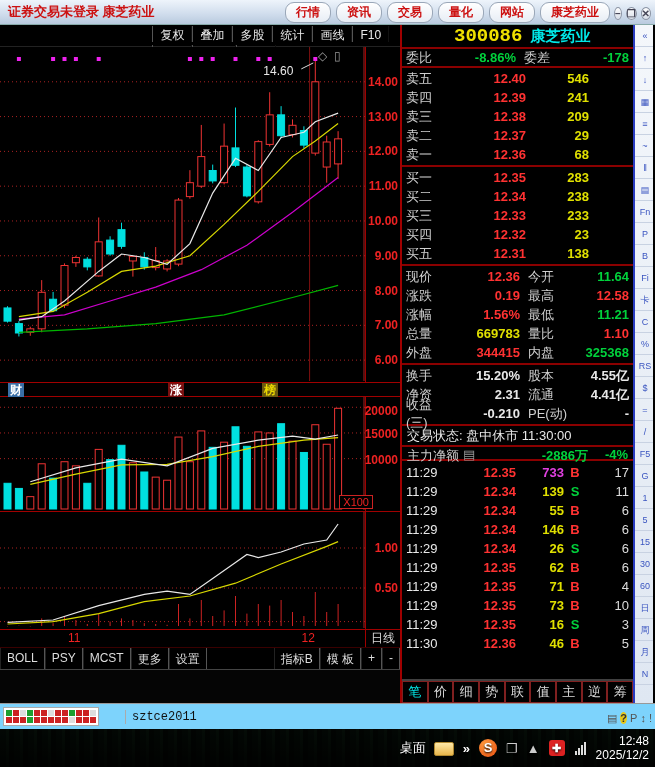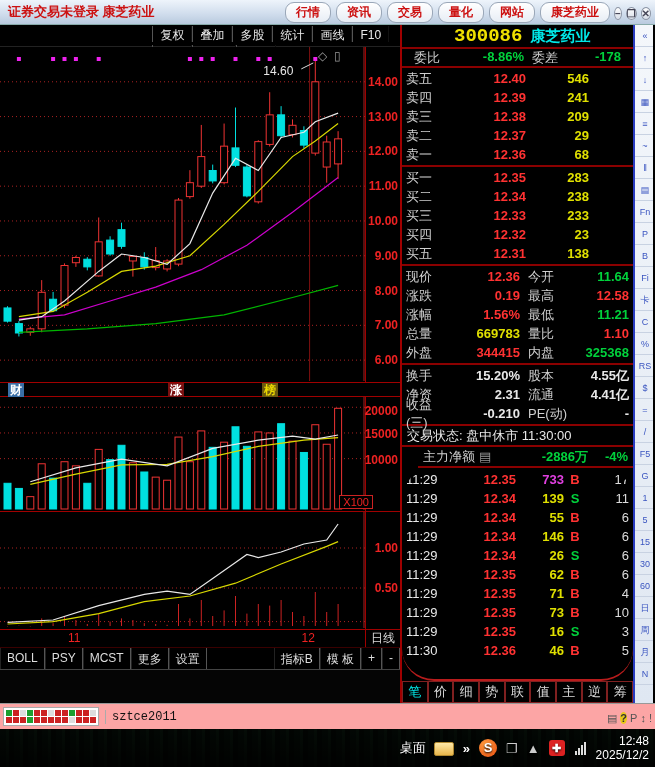--- a/index.html
+++ b/index.html
@@ -52,49 +52,49 @@
   .chart-fill { flex:1; background:#050505; }
 
   
   .q-header { height:24px; display:flex; align-items:center; padding-left:52px; border-bottom:2px solid #8b0000; }
   .q-code { color:#f0e000; font-size:19px; font-weight:bold; margin-right:8px; font-family:"Liberation Mono",monospace;}
   .q-name { color:#00e8e8; font-size:15px; font-weight:bold; }
   .q-row { display:flex; align-items:center; height:19px; padding:0 4px; }
   .q-row .lab { color:#cfcfcf; width:48px; flex:0 0 auto;}
   .q-row .prc { width:72px; text-align:right; font-weight:bold;}
   .q-row .vol { flex:1; text-align:right; padding-right:40px; font-weight:bold;}
-  .weibi-row { display:flex; height:19px; align-items:flex-start; padding:0 12px; border-bottom:2px solid #8b0000;}
+  .weibi-row { display:flex; height:19px; align-items:center; padding:0 4px; border-bottom:2px solid #8b0000;}
   .sellblock, .buyblock { border-bottom:2px solid #8b0000; padding:1px 0;}
   .infoblock { border-bottom:2px solid #8b0000; padding:1px 0;}
   .i-row { display:flex; height:19px; align-items:center; padding:0 4px;}
   .i-row .lab { color:#cfcfcf; width:44px;}
   .i-row .val1 { width:70px; text-align:right; font-weight:bold;}
   .i-row .lab2 { color:#cfcfcf; width:56px; padding-left:8px;}
   .i-row .val2 { flex:1; text-align:right; font-weight:bold;}
   .statusrow { height:21px; display:flex; align-items:center; padding:0 5px; border-bottom:2px solid #8b0000; color:#e8e8e8;}
-  .zhulirow { height:21px; display:flex; align-items:center; padding:0 5px; border-bottom:2px solid #8b0000;margin-left:16px;}
-  .tickblock { flex:1; overflow:hidden; border-bottom:2px solid #b91c1c; padding-top:2px;border-radius:32px;}
+  .zhulirow { height:14px; display:flex; align-items:flex-start; padding:0 5px; border-bottom:2px solid #8b0000;}
+  .tickblock { flex:1; overflow:hidden; border-bottom:2px solid #404040; padding-top:2px;}
   .t-row { display:flex; height:19px; align-items:center; padding:0 4px; font-weight:bold;}
   .t-time { color:#e8e8e8; width:42px; font-weight:normal;}
   .t-prc { width:68px; text-align:right; color:#ff3232;}
   .t-vol { width:48px; text-align:right;}
   .t-bs { width:22px; text-align:center;}
   .t-cnt { flex:1; text-align:right; color:#dcdcdc; font-weight:normal;}
   .q-tabs { height:22px; display:flex; }
   .q-tab { flex:1; border:1px solid #802020; color:#dcdcdc; font-size:13px; text-align:center; line-height:20px;}
   .q-tab.active { color:#00e8e8; }
 
   .c-red { color:#ff3232; } .c-green { color:#00d23c; } .c-yellow { color:#e0e000; }
   .c-white { color:#e8e8e8; } .c-purple { color:#e040e0; }
 
   .icon-cell { width:20px; height:22px; color:#3a55c0; font-size:9px; text-align:center; line-height:22px;
     border-bottom:1px solid #c8d2e2; overflow:hidden; white-space:nowrap;}
 
   
-  .statusbar { height:26px; background:#fca5a5; border-top:1px solid #999; display:flex; align-items:center; padding:0 3px;}
+  .statusbar { height:26px; background:#7dd3fc; border-top:1px solid #999; display:flex; align-items:center; padding:0 3px;gap:20px;}
   .heatmap { display:grid; grid-template-columns:repeat(13,6px); grid-auto-rows:6px; gap:1px; margin-right:6px;
     background:#fff; padding:2px; border:1px solid #aaa;}
   .hm { width:6px; height:6px; }
   .sb-text { font-size:12px; color:#111; font-family:"Liberation Mono",monospace; padding-left:6px; border-left:1px solid #aaa;}
   .sb-spacer { flex:1; }
   .sb-ico { width:16px; height:16px; font-size:11px; line-height:16px; text-align:center; color:#555; margin-left:3px;}
 
   
   .taskbar { height:38px; background:
       repeating-linear-gradient(90deg,#101a14 0 6px,#1c2b20 6px 9px,#0a100c 9px 14px),

